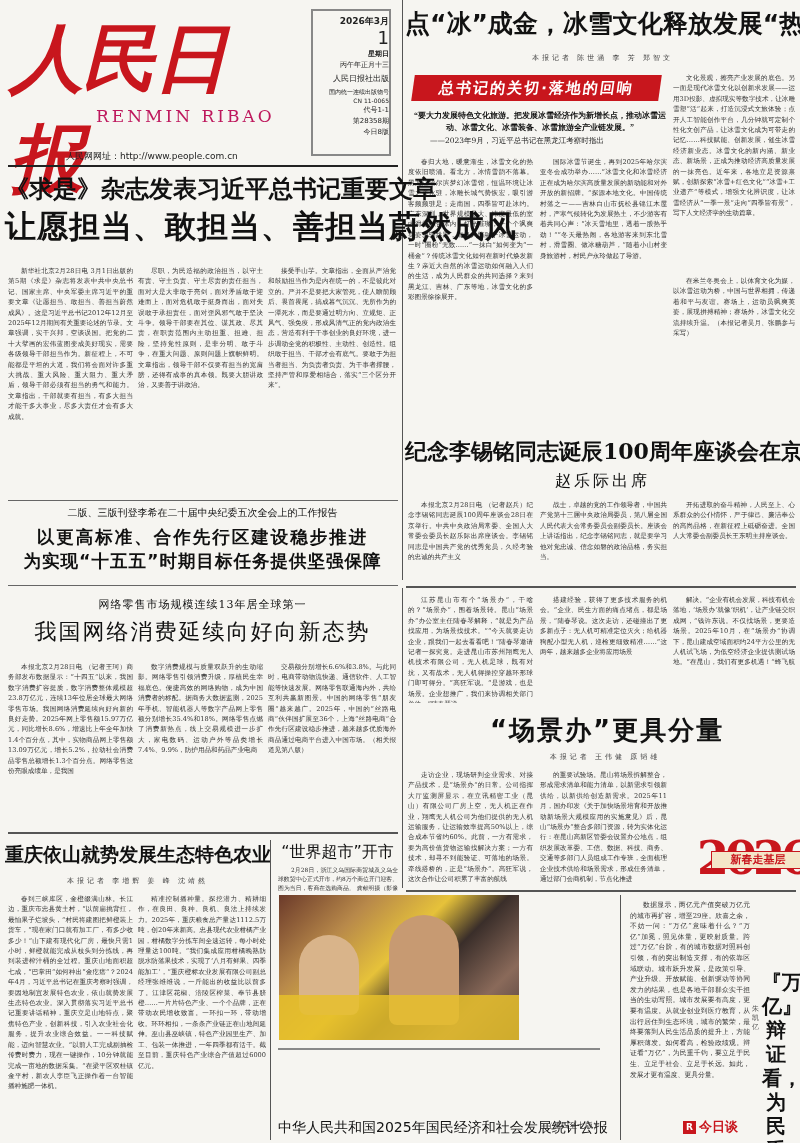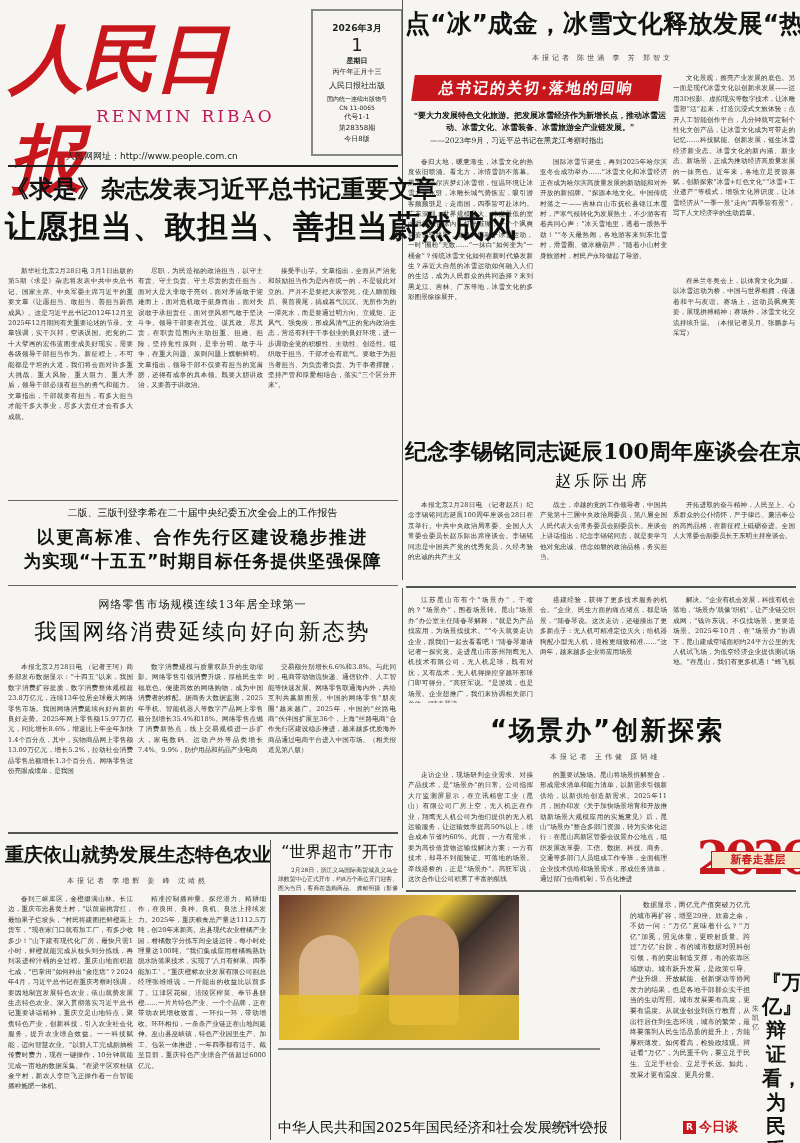--- a/index.html
+++ b/index.html
@@ -2,21 +2,21 @@
 <html><head>
 <meta charset="utf-8">
 <style>
 *{box-sizing:border-box;margin:0;padding:0}
 body{width:800px;height:1143px;background:#f6f5f1;font-family:"DejaVu Sans",sans-serif;color:#222;position:relative;overflow:hidden}
 .abs{position:absolute}
 .mast-logo{left:10px;top:8px;width:280px;height:120px}
 .mast-logo .cn{position:absolute;left:0;top:0;font-family:"DejaVu Serif",serif;font-size:74px;font-weight:bold;font-style:italic;color:#c8161d;letter-spacing:-2px;line-height:100px}
 .mast-logo .en{position:absolute;left:86px;top:98px;font-family:"DejaVu Serif",serif;font-size:17px;color:#be185d;letter-spacing:3px}
 .mast-url{left:66px;top:150px;font-size:9px;color:#222}
-.datebox{left:311px;top:9px;width:92px;height:147px;border:2px solid #888;text-align:center;font-size:7px;line-height:11px;padding-top:12px}
+.datebox{left:311px;top:9px;width:80px;height:147px;border:2px solid #888;text-align:right;font-size:7px;line-height:11px;padding-top:5px}
 .datebox .ym{font-size:9px;font-weight:bold}
 .datebox .day{font-size:18px;line-height:22px}
 .rule{background:#222;height:2px}
 .thin{background:#666;height:1px}
 .vrule{background:#555;width:1px}
 .hl{font-family:"DejaVu Sans",sans-serif;font-weight:bold;color:#111;white-space:nowrap;text-align:center}
 .serifhl{font-family:"DejaVu Serif",serif;font-weight:bold;color:#111;white-space:nowrap;text-align:center}
 .byline{font-size:7px;color:#444;text-align:center;letter-spacing:3px;font-family:"DejaVu Serif",serif}
 .body{font-family:"DejaVu Serif",serif;font-size:6.6px;line-height:10.4px;color:#333;text-align:justify;overflow:hidden;text-indent:13px}
 .banner{left:413px;top:75px;width:247px;height:26px;background:#c8161d;color:#fff;font-weight:bold;font-size:15px;text-align:center;line-height:26px;letter-spacing:2px;transform:skewX(-8deg)}
@@ -95,21 +95,21 @@
 <div class="abs body" style="left:408px;top:500px;width:125px;height:76px">本报北京2月28日电 （记者赵兵）纪念李锡铭同志诞辰100周年座谈会28日在京举行。中共中央政治局常委、全国人大常委会委员长赵乐际出席座谈会。李锡铭同志是中国共产党的优秀党员，久经考验的忠诚的共产主义</div>
 <div class="abs body" style="left:540px;top:500px;width:127px;height:76px">战士，卓越的党的工作领导者，中国共产党第十三届中央政治局委员，第八届全国人民代表大会常务委员会副委员长。座谈会上讲话指出，纪念李锡铭同志，就是要学习他对党忠诚、信念如磐的政治品格，务实担当。</div>
 <div class="abs body" style="left:673px;top:500px;width:122px;height:76px">开拓进取的奋斗精神，人民至上、心系群众的公仆情怀，严于律己、廉洁奉公的高尚品格，在新征程上砥砺奋进。全国人大常委会副委员长王东明主持座谈会。</div>
 
 <div class="abs thin" style="left:406px;top:586px;width:390px;height:2px;background:#555"></div>
 <div class="abs vrule" style="left:402px;top:588px;height:300px"></div>
 
 <div class="abs body" style="left:408px;top:595px;width:125px;height:108px">江苏昆山市有个“场景办”，干啥的？“场景办”，围着场景转。昆山“场景办”办公室主任陆春琴解释，“就是为产品找应用，为场景找技术。”“今天就要走访企业，跟我们一起去看看吧！”陆春琴邀请记者一探究竟。走进昆山市苏州翔鹰无人机技术有限公司，无人机足球，既有对抗，又有战术，无人机得操控穿越环形球门即可得分。“高狂军说。“是游戏，也是场景。企业想推广，我们来协调相关部门单位，”陆春琴说。</div>
 <div class="abs body" style="left:540px;top:595px;width:127px;height:72px">搭建经验，获得了更多技术服务的机会。“企业、民生方面的痛点堵点，都是场景，”陆春琴说。这次走访，还碰撞出了更多新点子：无人机可精准定位灭火；给机器狗配小型无人机，巡检更细致精准……“这两年，越来越多企业将应用场景</div>
 <div class="abs body" style="left:673px;top:595px;width:122px;height:72px">解决。“企业有机会发展，科技有机会落地，‘场景办’就像‘织机’，让产业链交织成网，”钱许东说。不仅找场景，更要造场景。2025年10月，在“场景办”协调下，昆山建成空域面积约24平方公里的无人机试飞场，为低空经济企业提供测试场地。“在昆山，我们有更多机遇！”蜂飞航空科技（昆山）有限公司副总裁赵巧花充满期待。截至目前，昆山“场景办”已发布场景超300项，促成78个标志性项目落地，今年预计打造500个应用新场景，为技术与产业、研发与市场架起更多桥梁。“场景办”工作人员周毓蓄的全年日历上，已经标记得密密麻麻。“‘十五五’开局之年，得马不停蹄、快马加鞭！”</div>
-<div class="abs hl" style="left:490px;top:710px;width:230px;font-size:26px;line-height:40px;letter-spacing:2px">“场景办”创新探索</div>
+<div class="abs hl" style="left:490px;top:710px;width:230px;font-size:26px;line-height:40px;letter-spacing:2px">“场景办”更具分量</div>
 <div class="abs byline" style="left:490px;top:752px;width:230px">本报记者  王伟健  原韬雄</div>
 <div class="abs body" style="left:408px;top:770px;width:125px;height:118px">走访企业，现场研判企业需求、对接产品技术，是“场景办”的日常。公司指挥大厅监测屏显示，在立讯精密工业（昆山）有限公司厂房上空，无人机正在作业，翔鹰无人机公司为他们提供的无人机运输服务，让运输效率提高50%以上，综合成本节省约60%。此前，一方有需求，要为高价值货物运输找解决方案；一方有技术，却寻不到能验证、可落地的场景。牵线搭桥的，正是“场景办”。高狂军说，这次合作让公司积累了丰富的航线</div>
 <div class="abs body" style="left:540px;top:770px;width:127px;height:118px">的重要试验场。昆山将场景拆解整合，形成需求清单和能力清单，以新需求引领新供给，以新供给创造新需求。2025年11月，国办印发《关于加快场景培育和开放推动新场景大规模应用的实施意见》后，昆山“场景办”整合多部门资源，转为实体化运行：在昆山高新区管委会设置办公地点，组织发展改革委、工信、数据、科技、商务、交通等多部门人员组成工作专班，全面梳理企业技术供给和场景需求，形成任务清单，通过部门会商机制，节点化推进</div>
 <div class="abs body" style="left:673px;top:770px;width:122px;height:60px;opacity:0"></div>
 
 <div class="abs logo2026">
   <div class="n">2026</div>
   <div class="t">新春走基层</div>
 </div>
 

